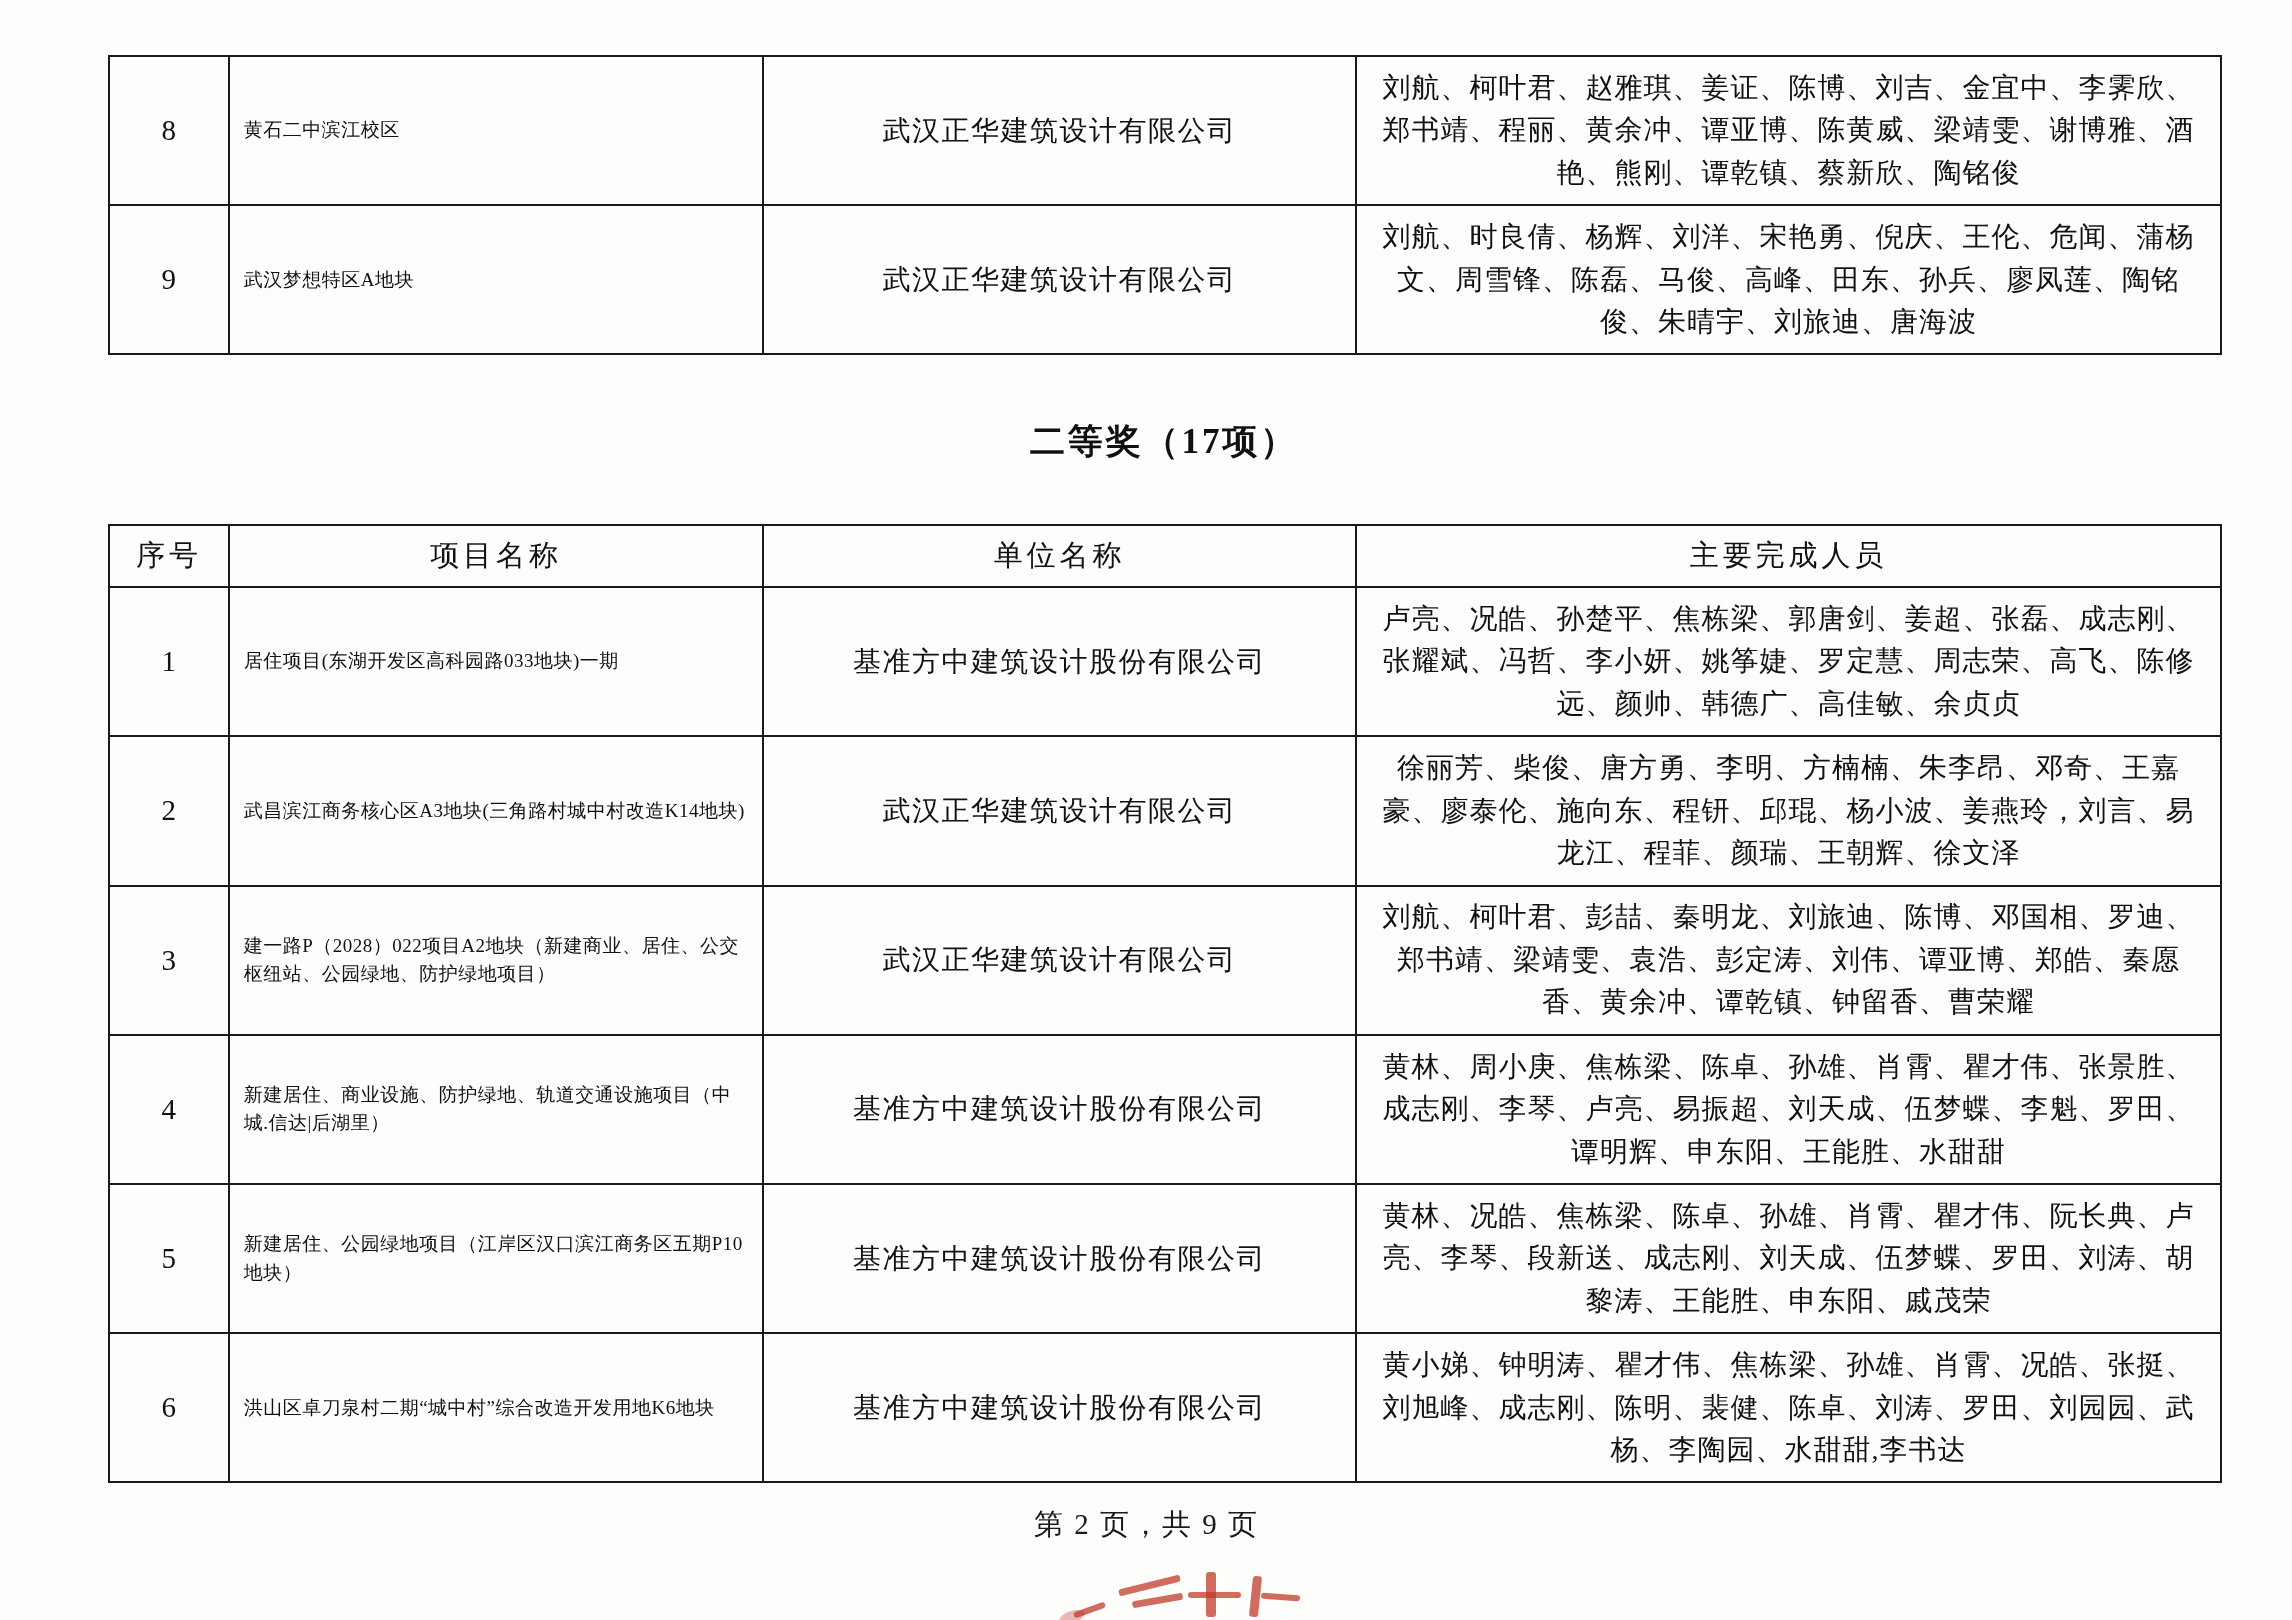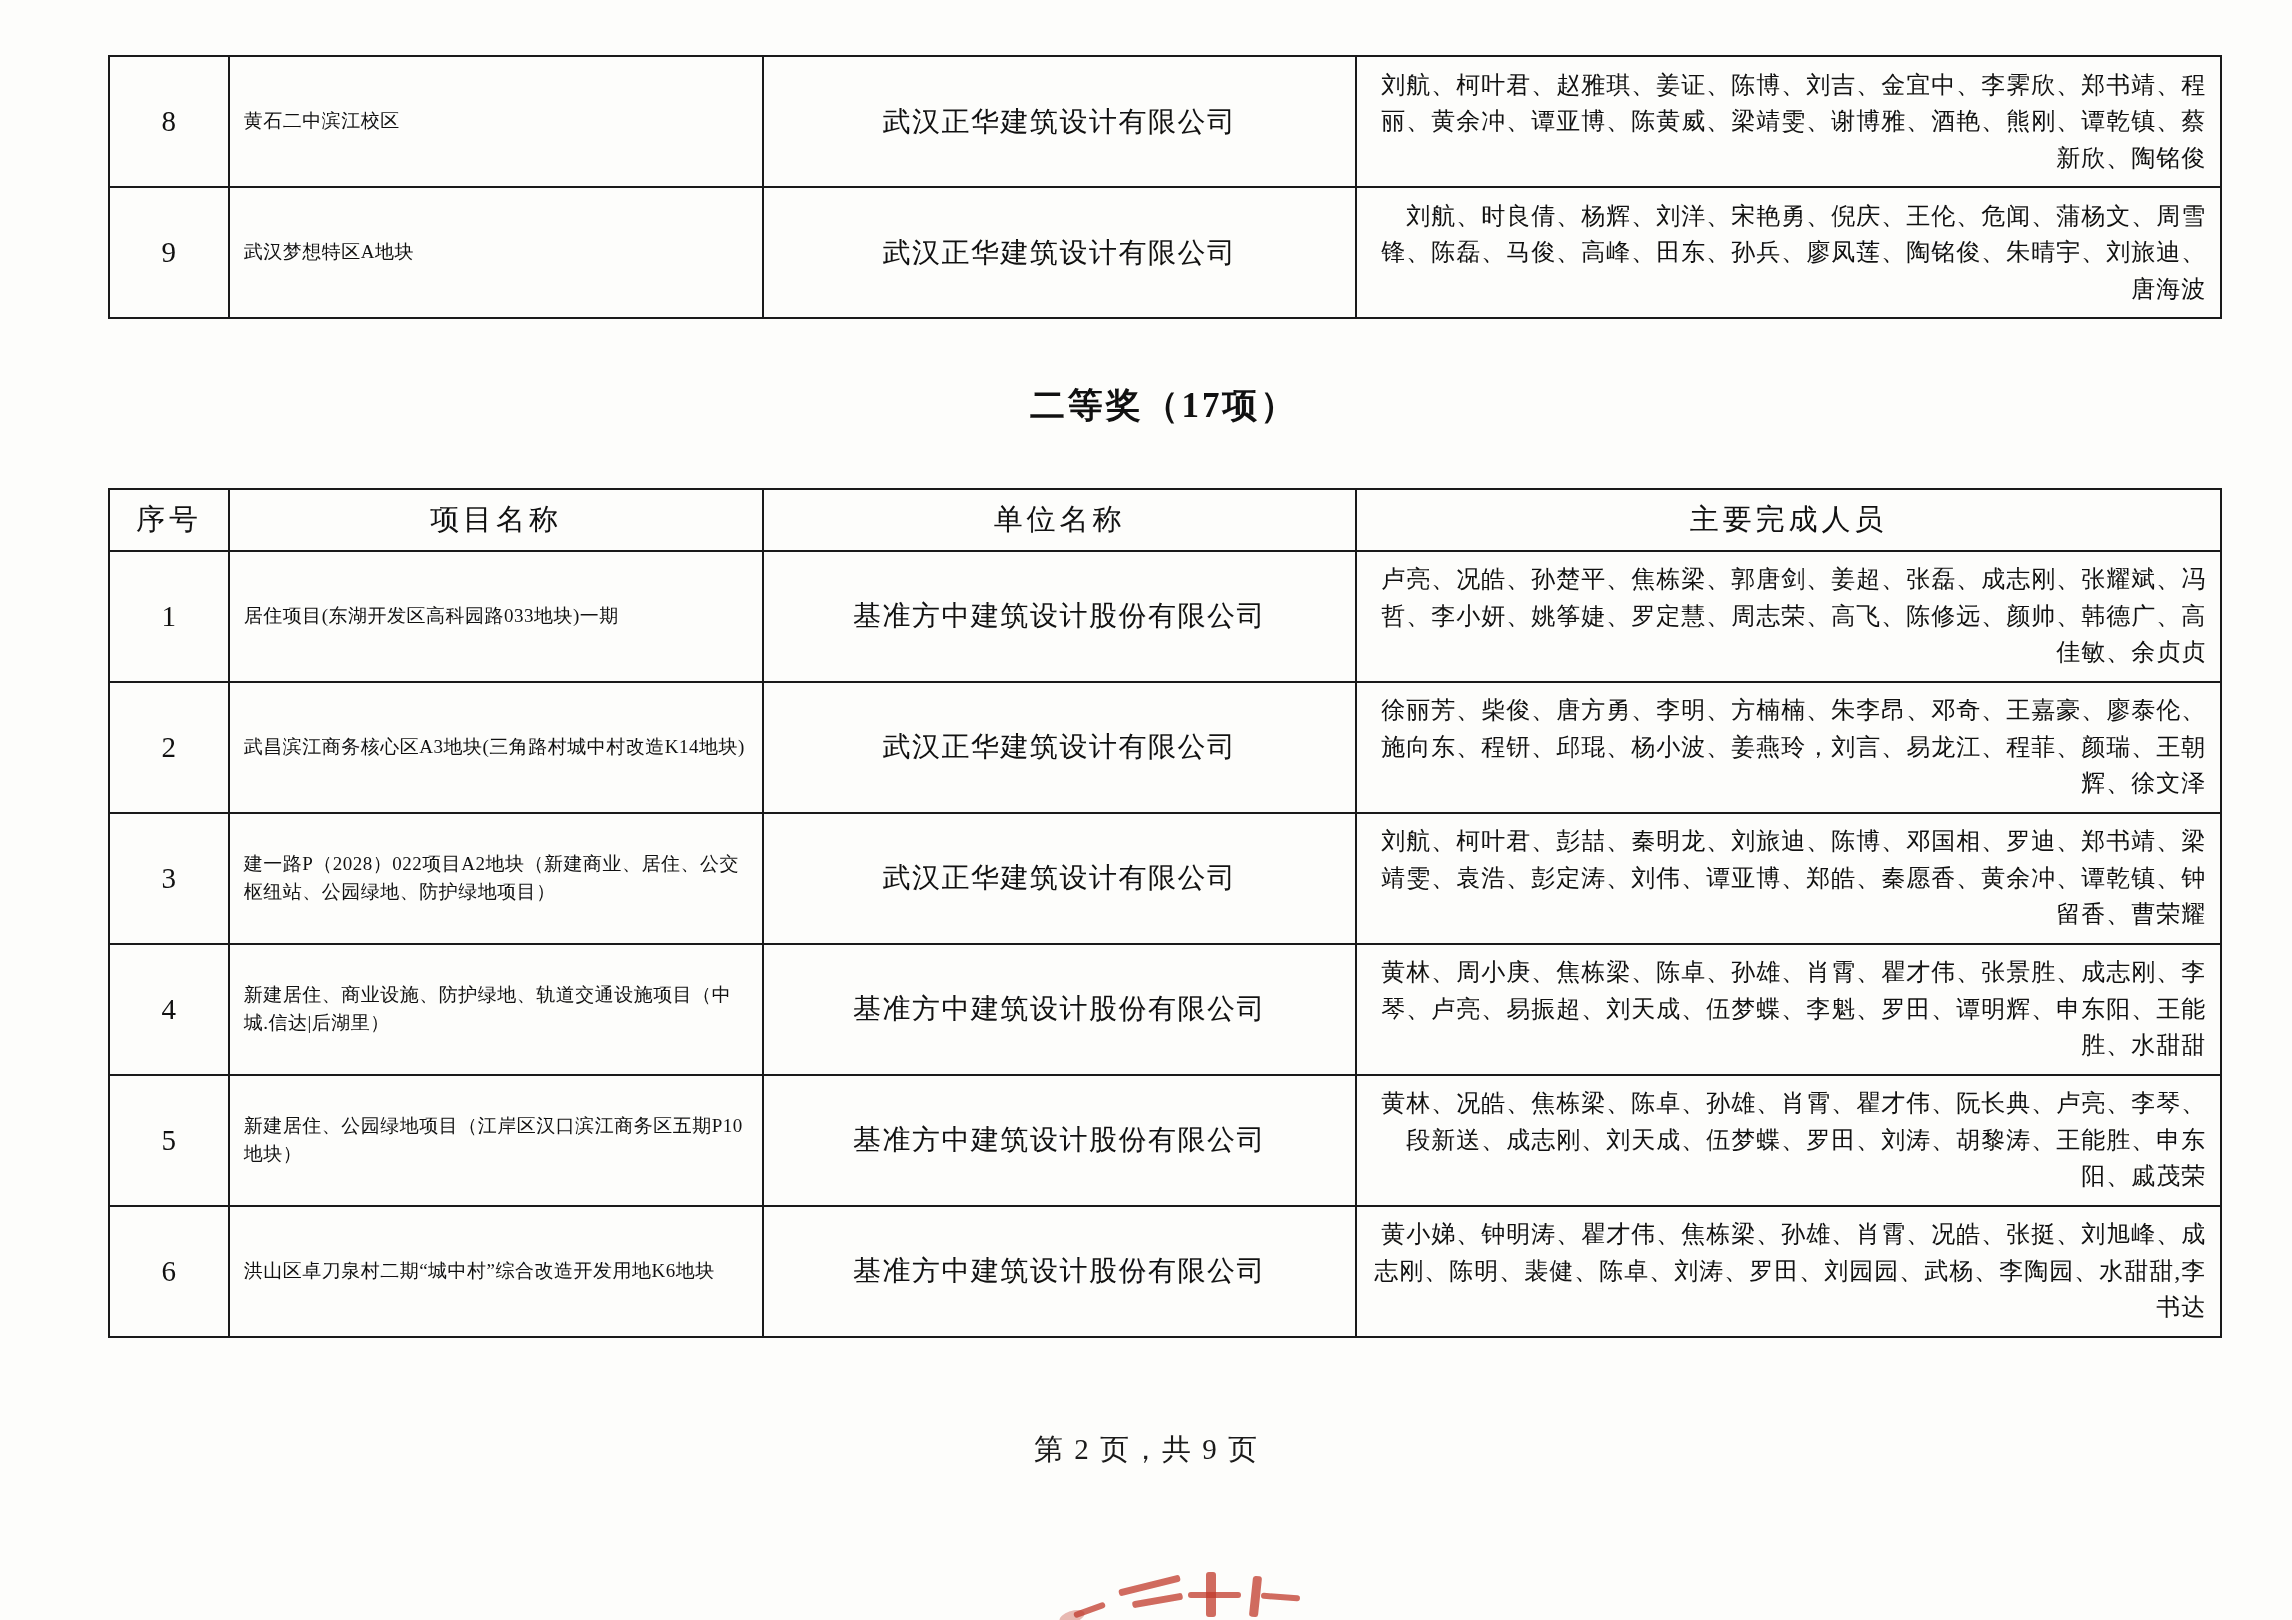--- a/index.html
+++ b/index.html
@@ -76,22 +76,22 @@
   }
 
   td.unit {
     text-align: center;
     font-size: 28px;
     line-height: 1.5;
     letter-spacing: 1.5px;
   }
 
   td.ppl {
-    text-align: right;
-    font-size: 24px;
+    text-align: center;
+    font-size: 28px;
     line-height: 1.52;
     letter-spacing: 1px;
     padding-left: 15.7px;
     padding-right: 9.8px;
     margin-left: 20px;
   }
 
   th.hdr {
     text-align: center;
     font-size: 29px;
@@ -109,21 +109,21 @@
     margin: 12px;
     padding: 51px 0 47px 0;
     font-family: "Liberation Serif", "DejaVu Serif", serif;
   }
 
   .spacer-top { height: 55px; }
 
   .footer {
     position: absolute;
     left: 0;
-    top: 1430px;
+    top: 1505px;
     width: 2293px;
     text-align: center;
     font-size: 29px;
     letter-spacing: 2px;
     color: #1a1a1a;
   }
 
   
   .seal-bleed {
     position: absolute;

